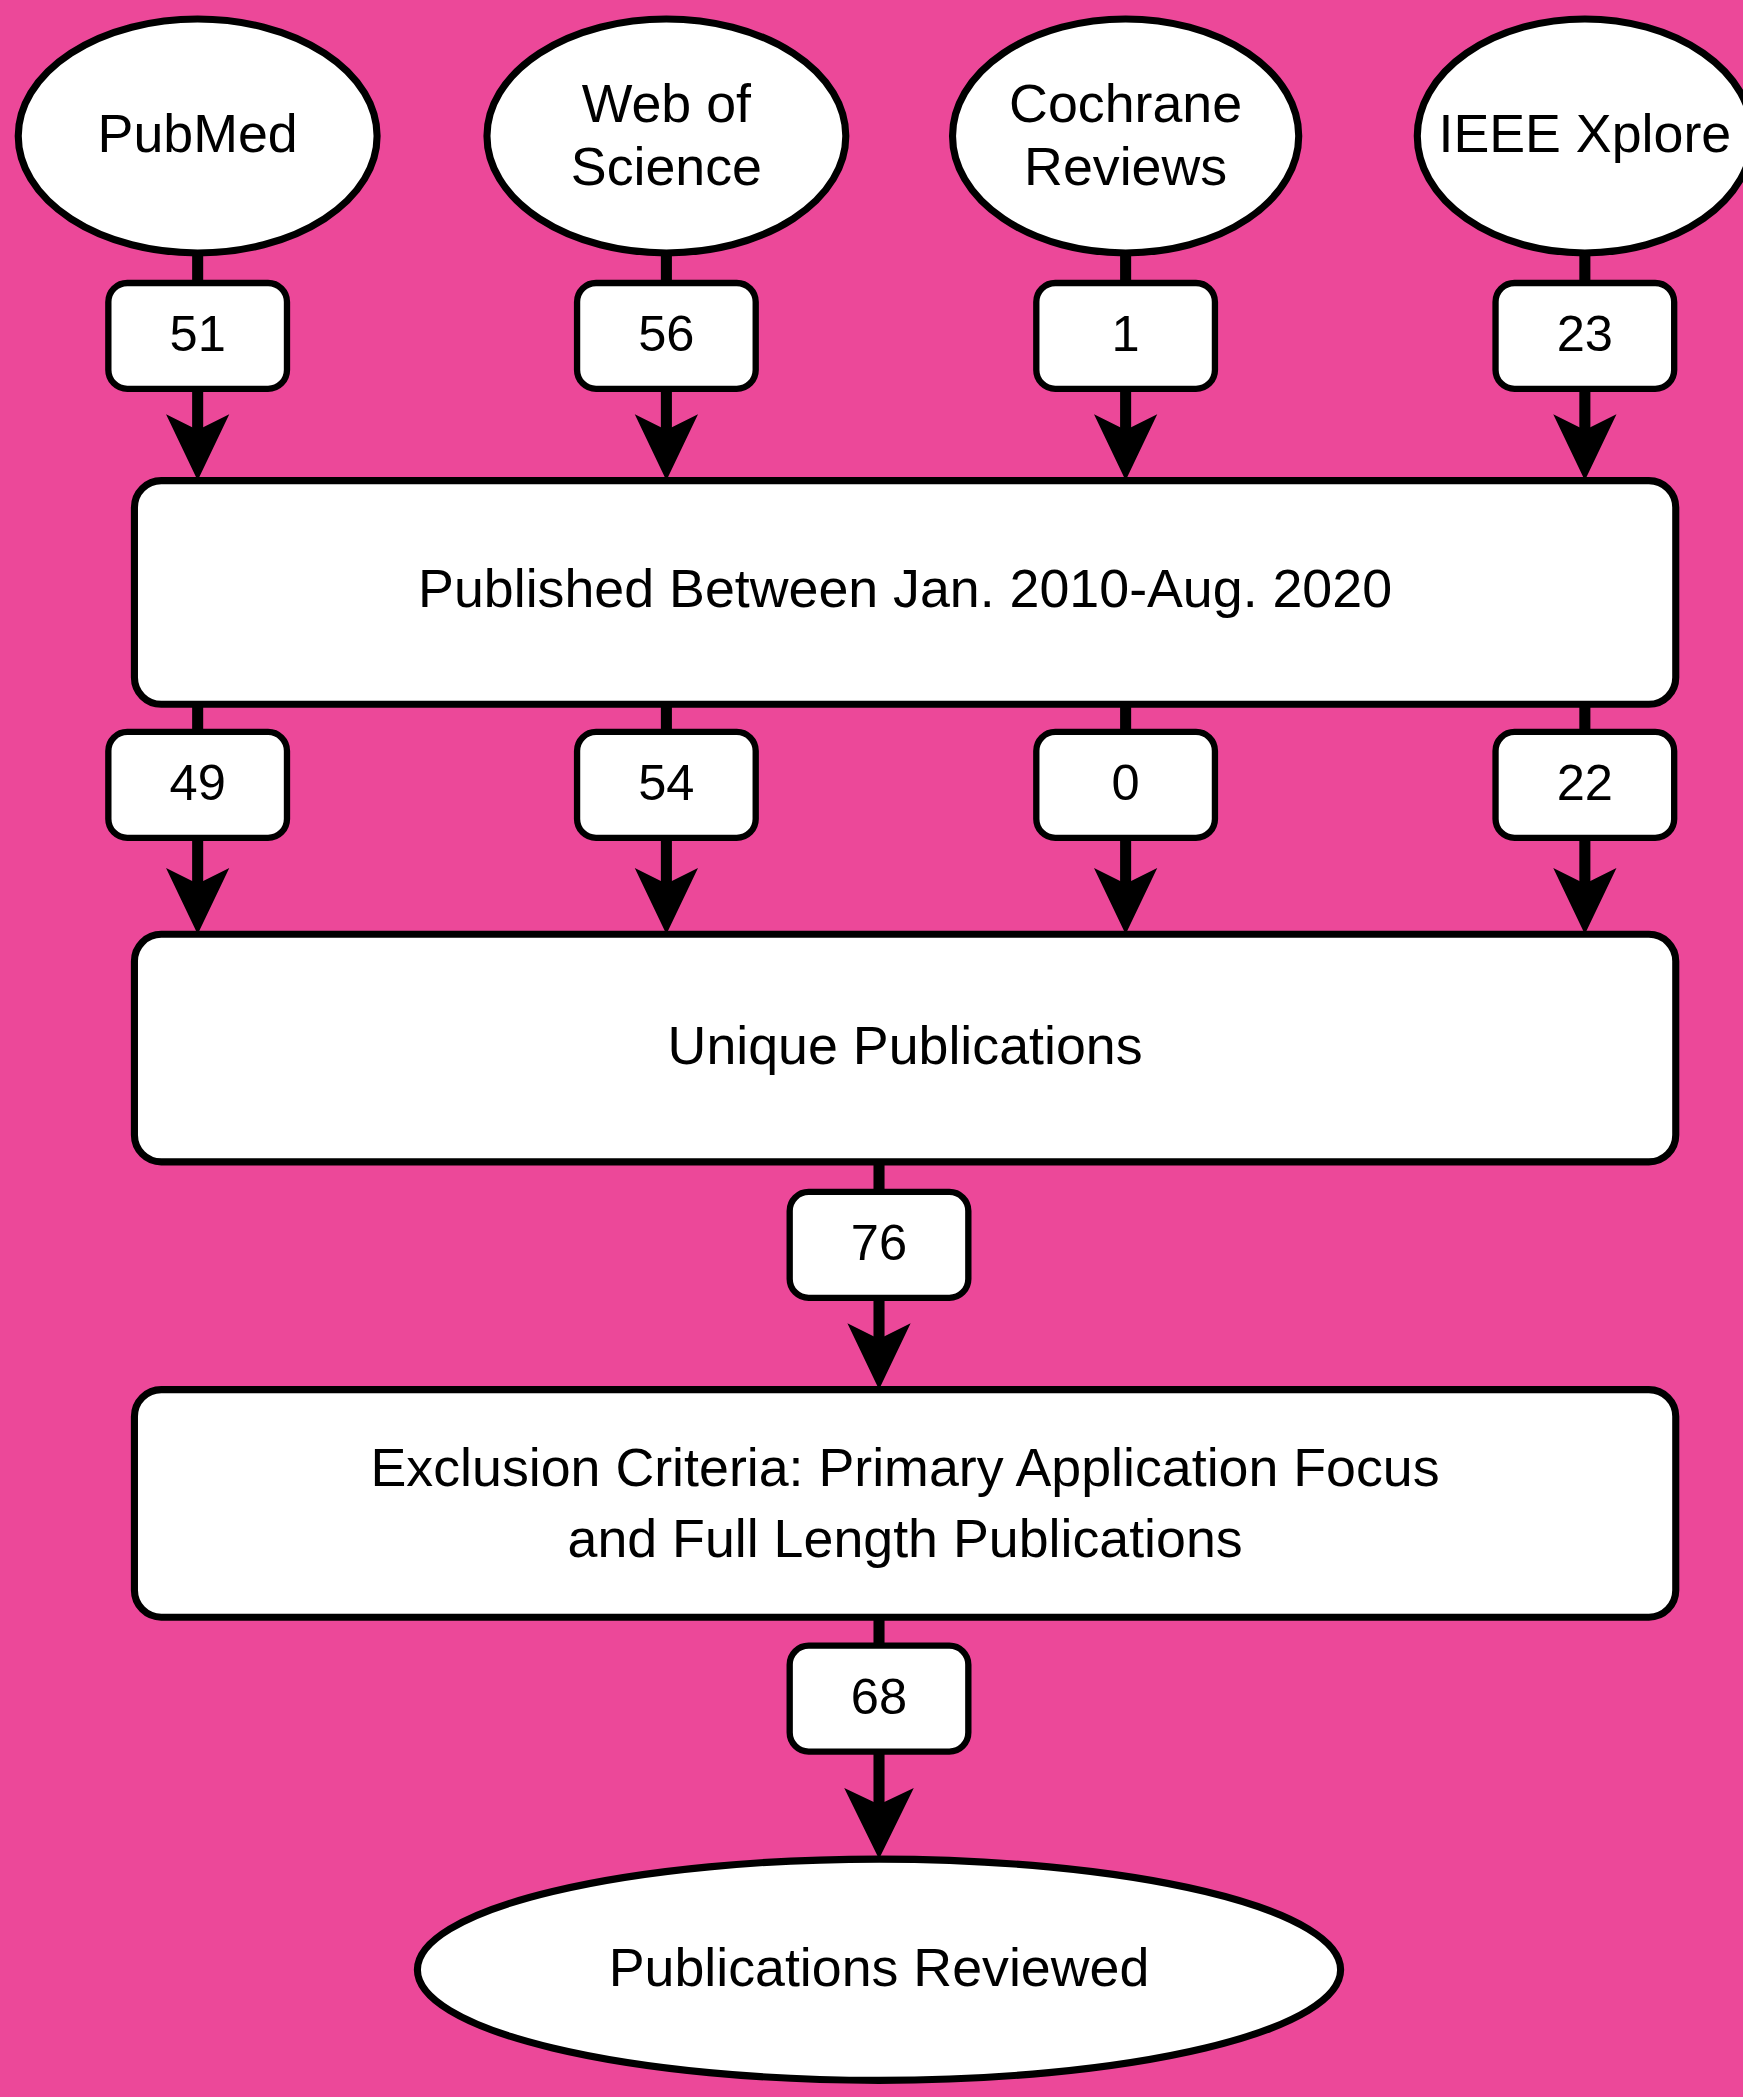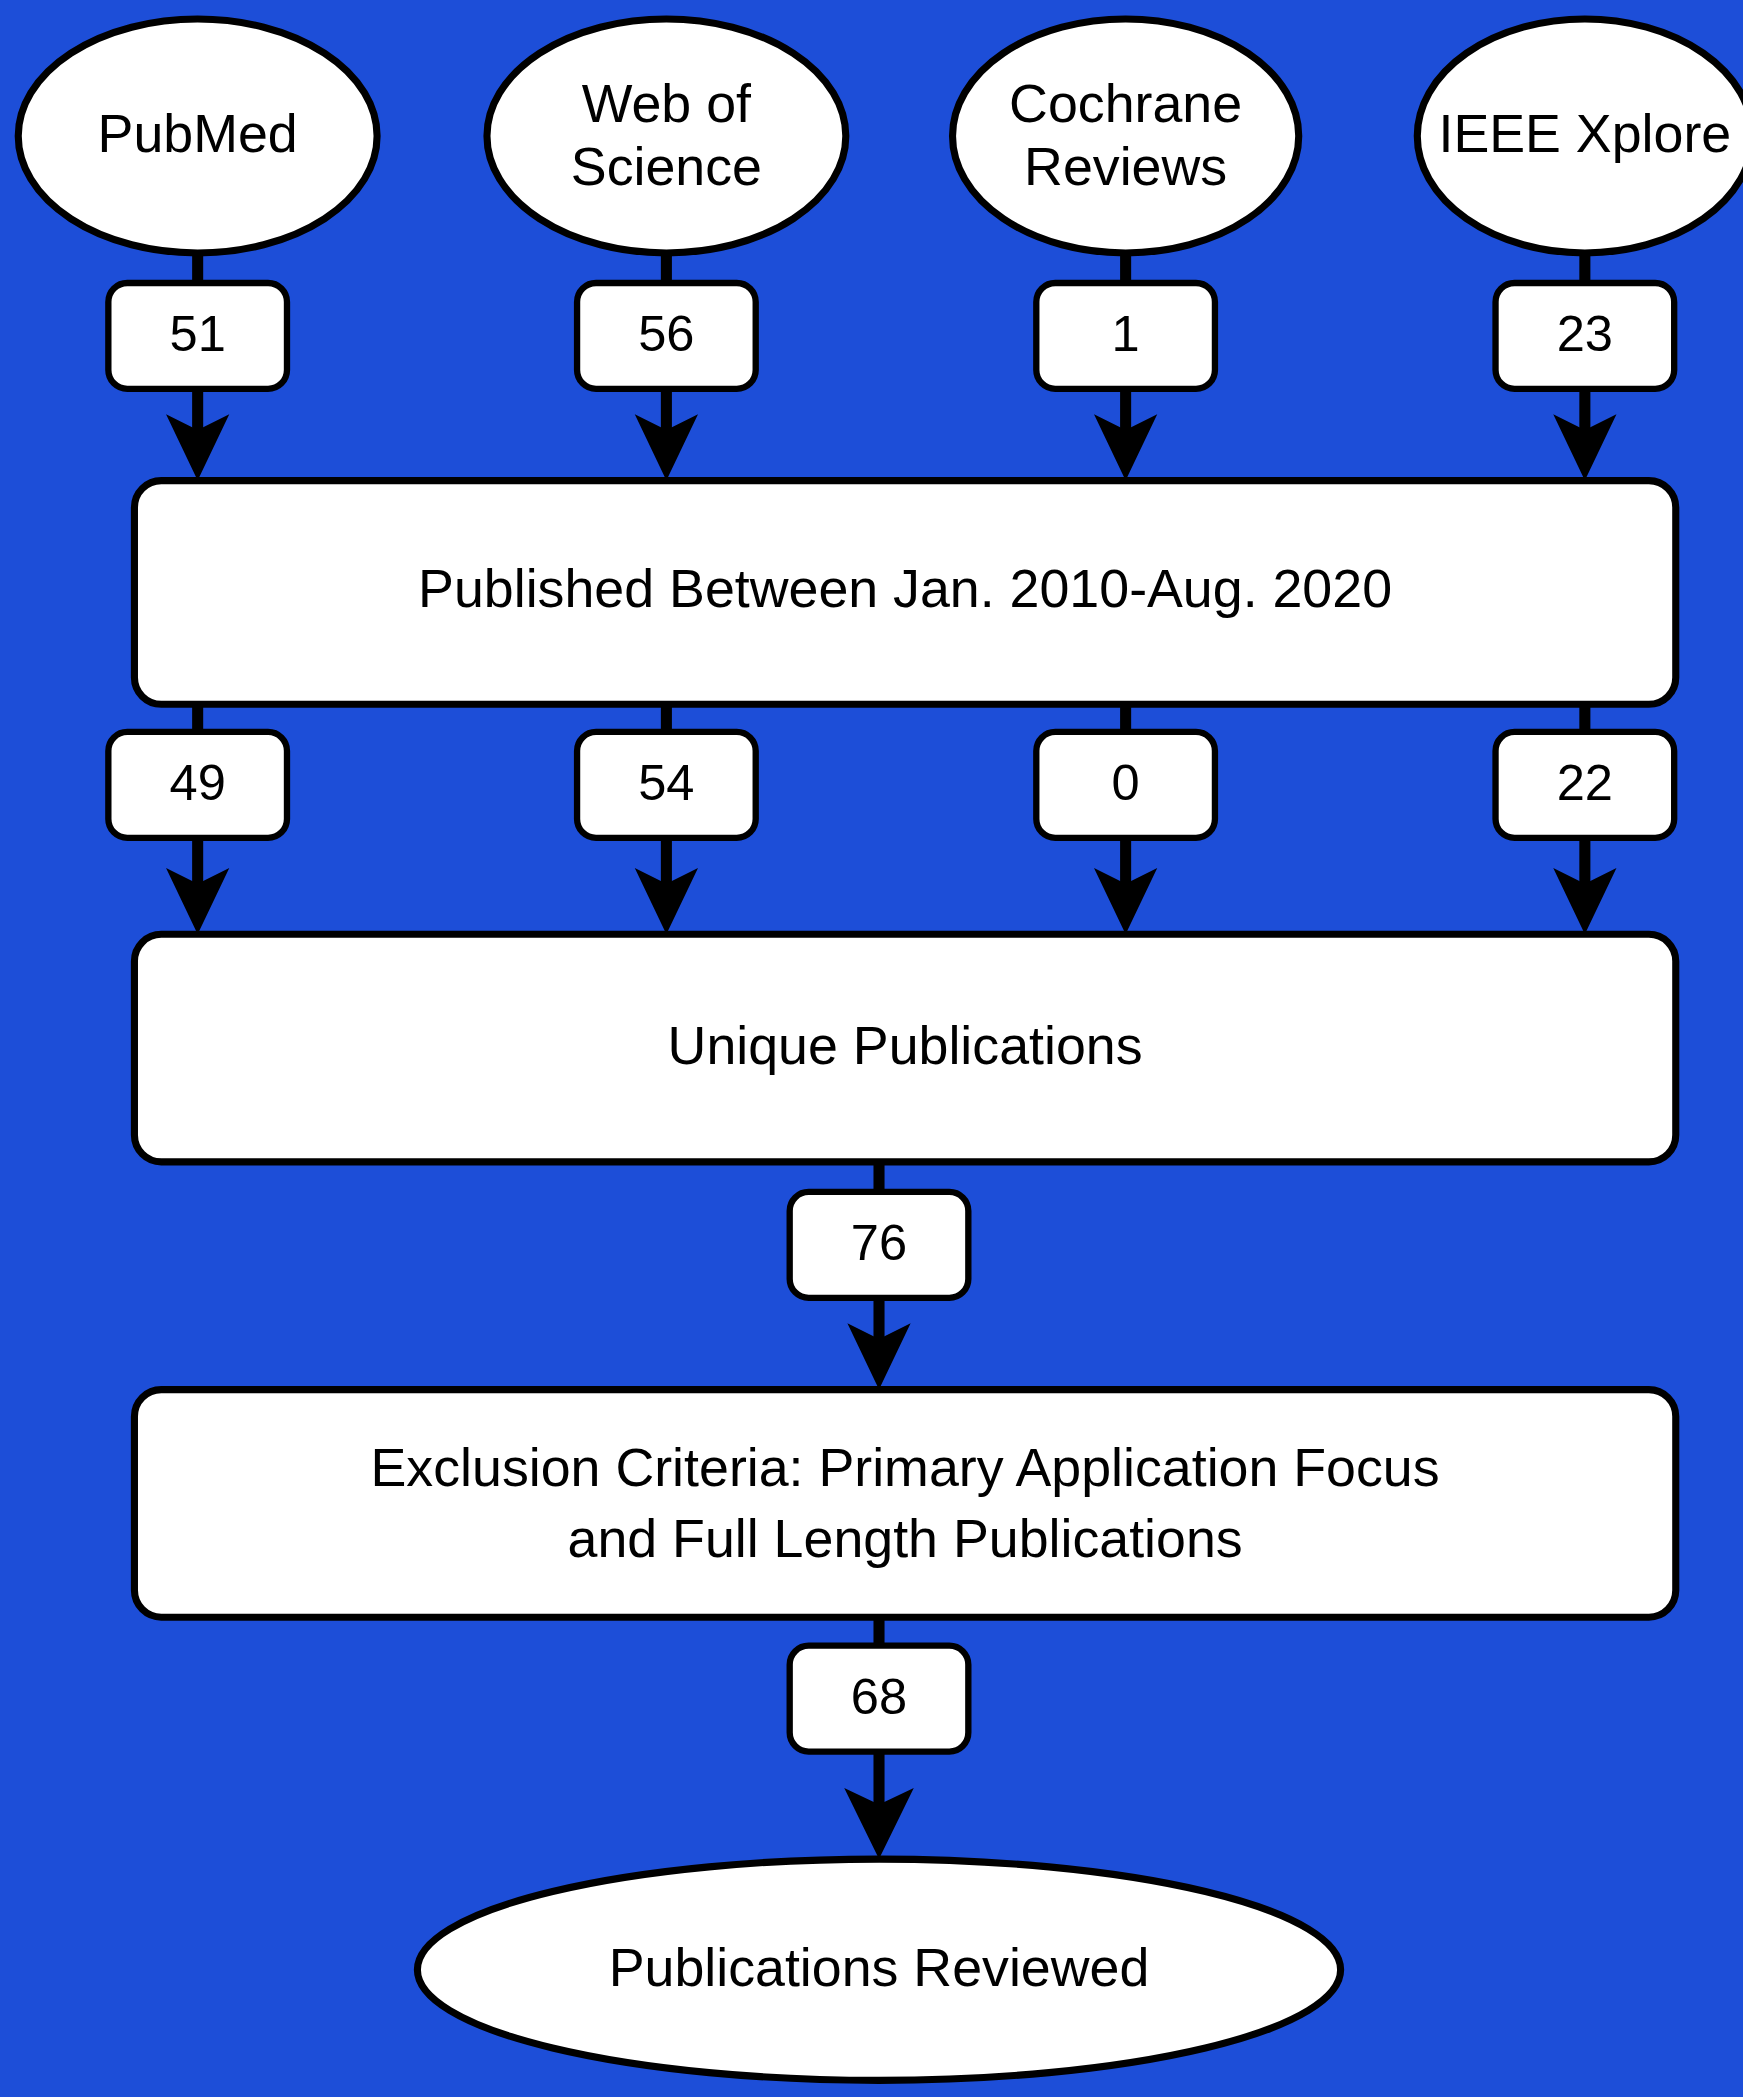--- a/index.html
+++ b/index.html
@@ -7,21 +7,21 @@
     padding: 0;
     background: #ffffff;
   }
   body {
     font-family: "Liberation Sans", sans-serif;
   }
   #stage {
     position: relative;
     width: 1743px;
     height: 2097px;
-    background: #1d4ed8;
+    background: #ec4899;
     overflow: hidden;
   }
   #flow-svg {
     position: absolute;
     left: 0;
     top: 0;
     width: 1743px;
     height: 2097px;
     display: block;
   }

